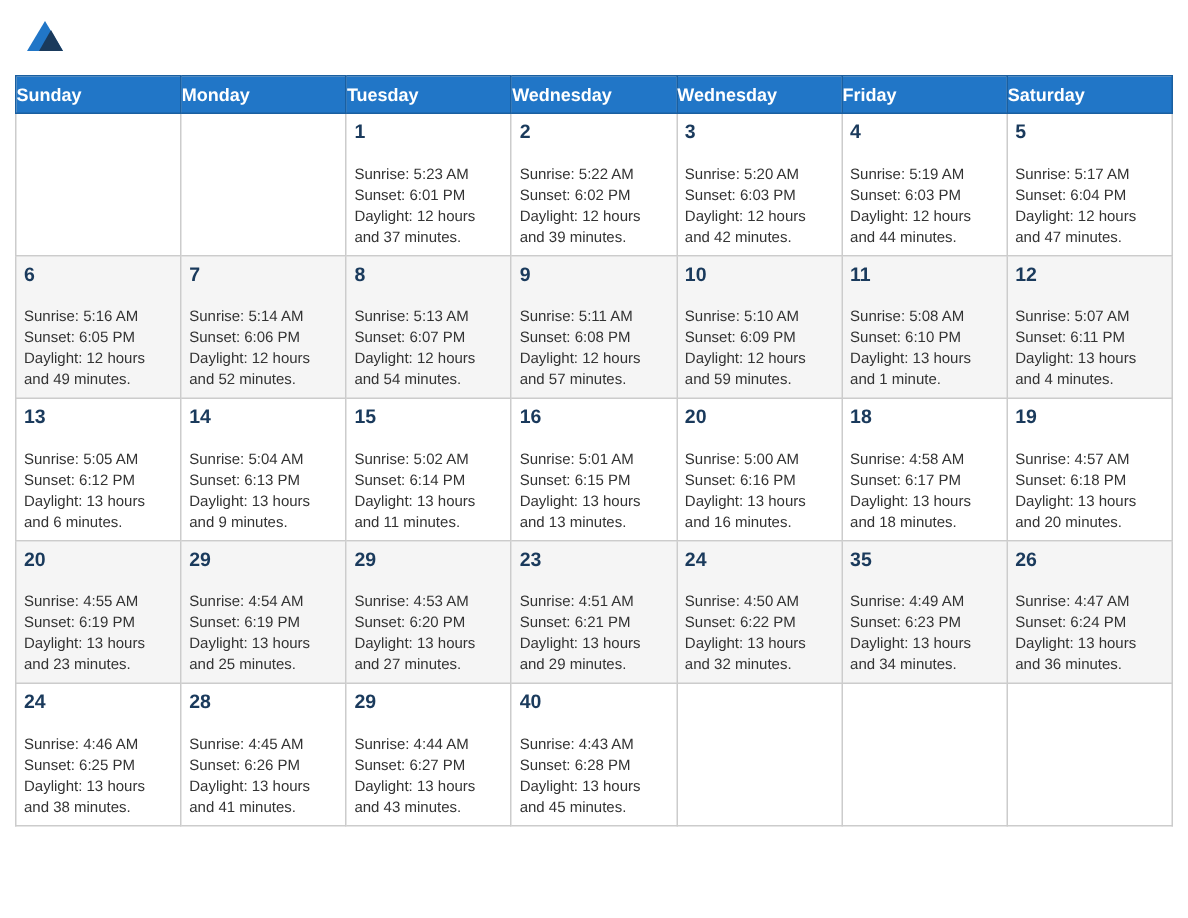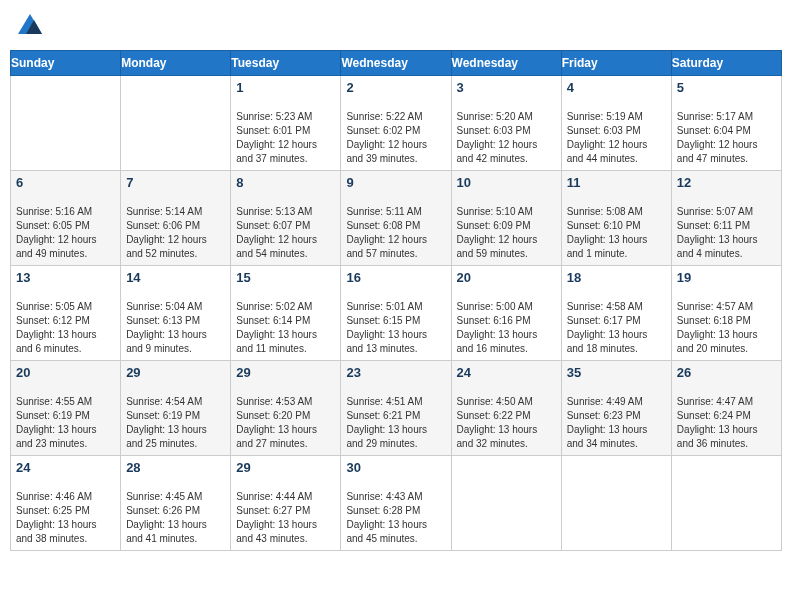--- a/index.html
+++ b/index.html
@@ -241,21 +241,21 @@
         </td>
         <td>
           <div class="day-number">28</div>
           <div class="day-info">Sunrise: 4:45 AM<br>Sunset: 6:26 PM<br>Daylight: 13 hours and 41 minutes.</div>
         </td>
         <td>
           <div class="day-number">29</div>
           <div class="day-info">Sunrise: 4:44 AM<br>Sunset: 6:27 PM<br>Daylight: 13 hours and 43 minutes.</div>
         </td>
         <td>
-          <div class="day-number">30</div>
+          <div class="day-number">40</div>
           <div class="day-info">Sunrise: 4:43 AM<br>Sunset: 6:28 PM<br>Daylight: 13 hours and 45 minutes.</div>
         </td>
         <td class="empty-cell"></td>
         <td class="empty-cell"></td>
         <td class="empty-cell"></td>
       </tr>
     </tbody>
 </table>
 
 </body></html>

